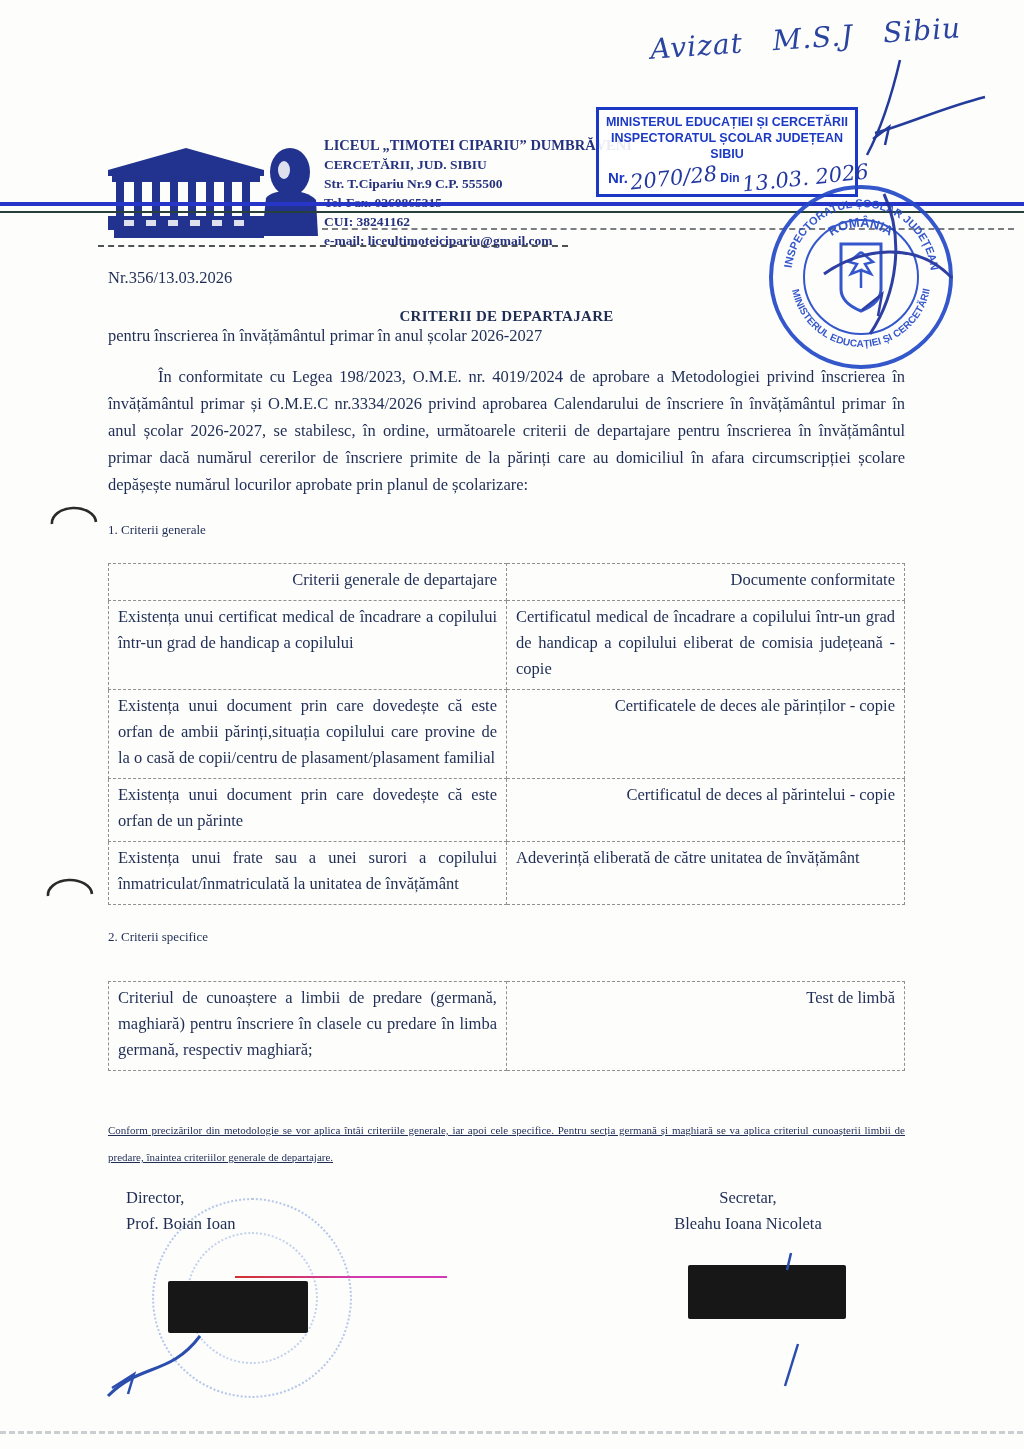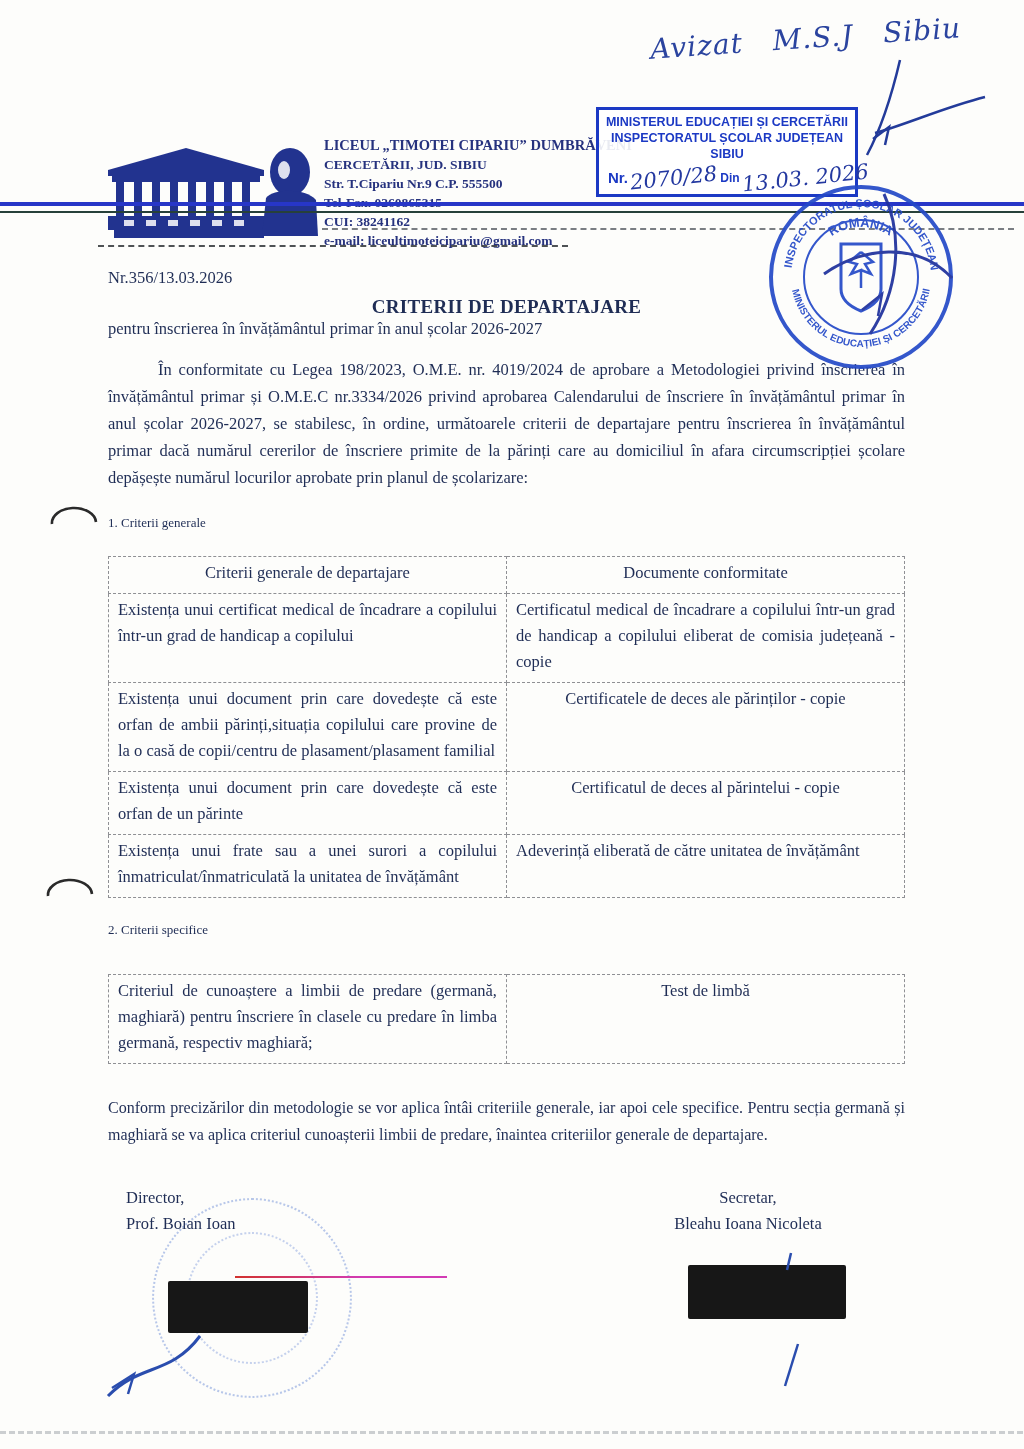--- a/index.html
+++ b/index.html
@@ -33,29 +33,29 @@
   .reg-nr .hand{font-family:"DejaVu Serif",serif;font-style:italic;font-weight:normal;
                 font-size:21px;color:#2338a0;transform:rotate(-6deg);margin:0 2px;white-space:nowrap;}
   .reg-nr .lbl2{font-size:12px;margin-left:1px;}
 
   
   .round-stamp{position:absolute;left:766px;top:182px;z-index:4;opacity:.92;}
 
   
   .content{position:absolute;left:108px;top:0;width:797px;}
   .doc-number{margin-top:268px;font-size:16.5px;}
-  .title{margin-top:8px;text-align:center;font-weight:bold;font-size:19px;letter-spacing:.3px;}
+  .title{margin-top:20px;text-align:center;font-weight:bold;font-size:15px;letter-spacing:.3px;}
   .subtitle{margin-top:1px;text-align:left;font-size:16.5px;}
   .intro{margin-top:17px;font-size:16.5px;line-height:27px;text-align:justify;text-indent:50px;}
   .sec{margin-top:24px;font-size:13px;}
   table{width:100%;border-collapse:collapse;margin-top:25px;font-size:16.5px;line-height:26px;}
   td,th{border:1.6px dashed #8f9094;padding:3px 9px 7px;vertical-align:top;
-        text-align:center;font-weight:normal;width:50%;}
+        text-align:right;font-weight:normal;width:50%;}
   .cell-j{text-align:justify;}
-  .closing{margin-top:30px;font-size:16px;line-height:27px;text-align:justify;}
+  .closing{margin-top:46px;font-size:11px;line-height:27px;text-align:justify;text-decoration:underline;}
 
   
   .sig-left{position:absolute;left:126px;top:1185px;font-size:16.5px;line-height:26px;z-index:3;}
   .sig-right{position:absolute;left:596px;top:1185px;width:304px;text-align:center;
              font-size:16.5px;line-height:26px;z-index:3;}
   .ghost-stamp{position:absolute;left:152px;top:1198px;width:196px;height:196px;
                border:2px dotted rgba(70,110,205,.38);border-radius:50%;z-index:1;}
   .ghost-stamp::before{content:"";position:absolute;left:32px;top:32px;right:32px;bottom:32px;
                border:2px dotted rgba(70,110,205,.3);border-radius:50%;}
   .redact{position:absolute;background:#171717;border-radius:2px;z-index:5;}

